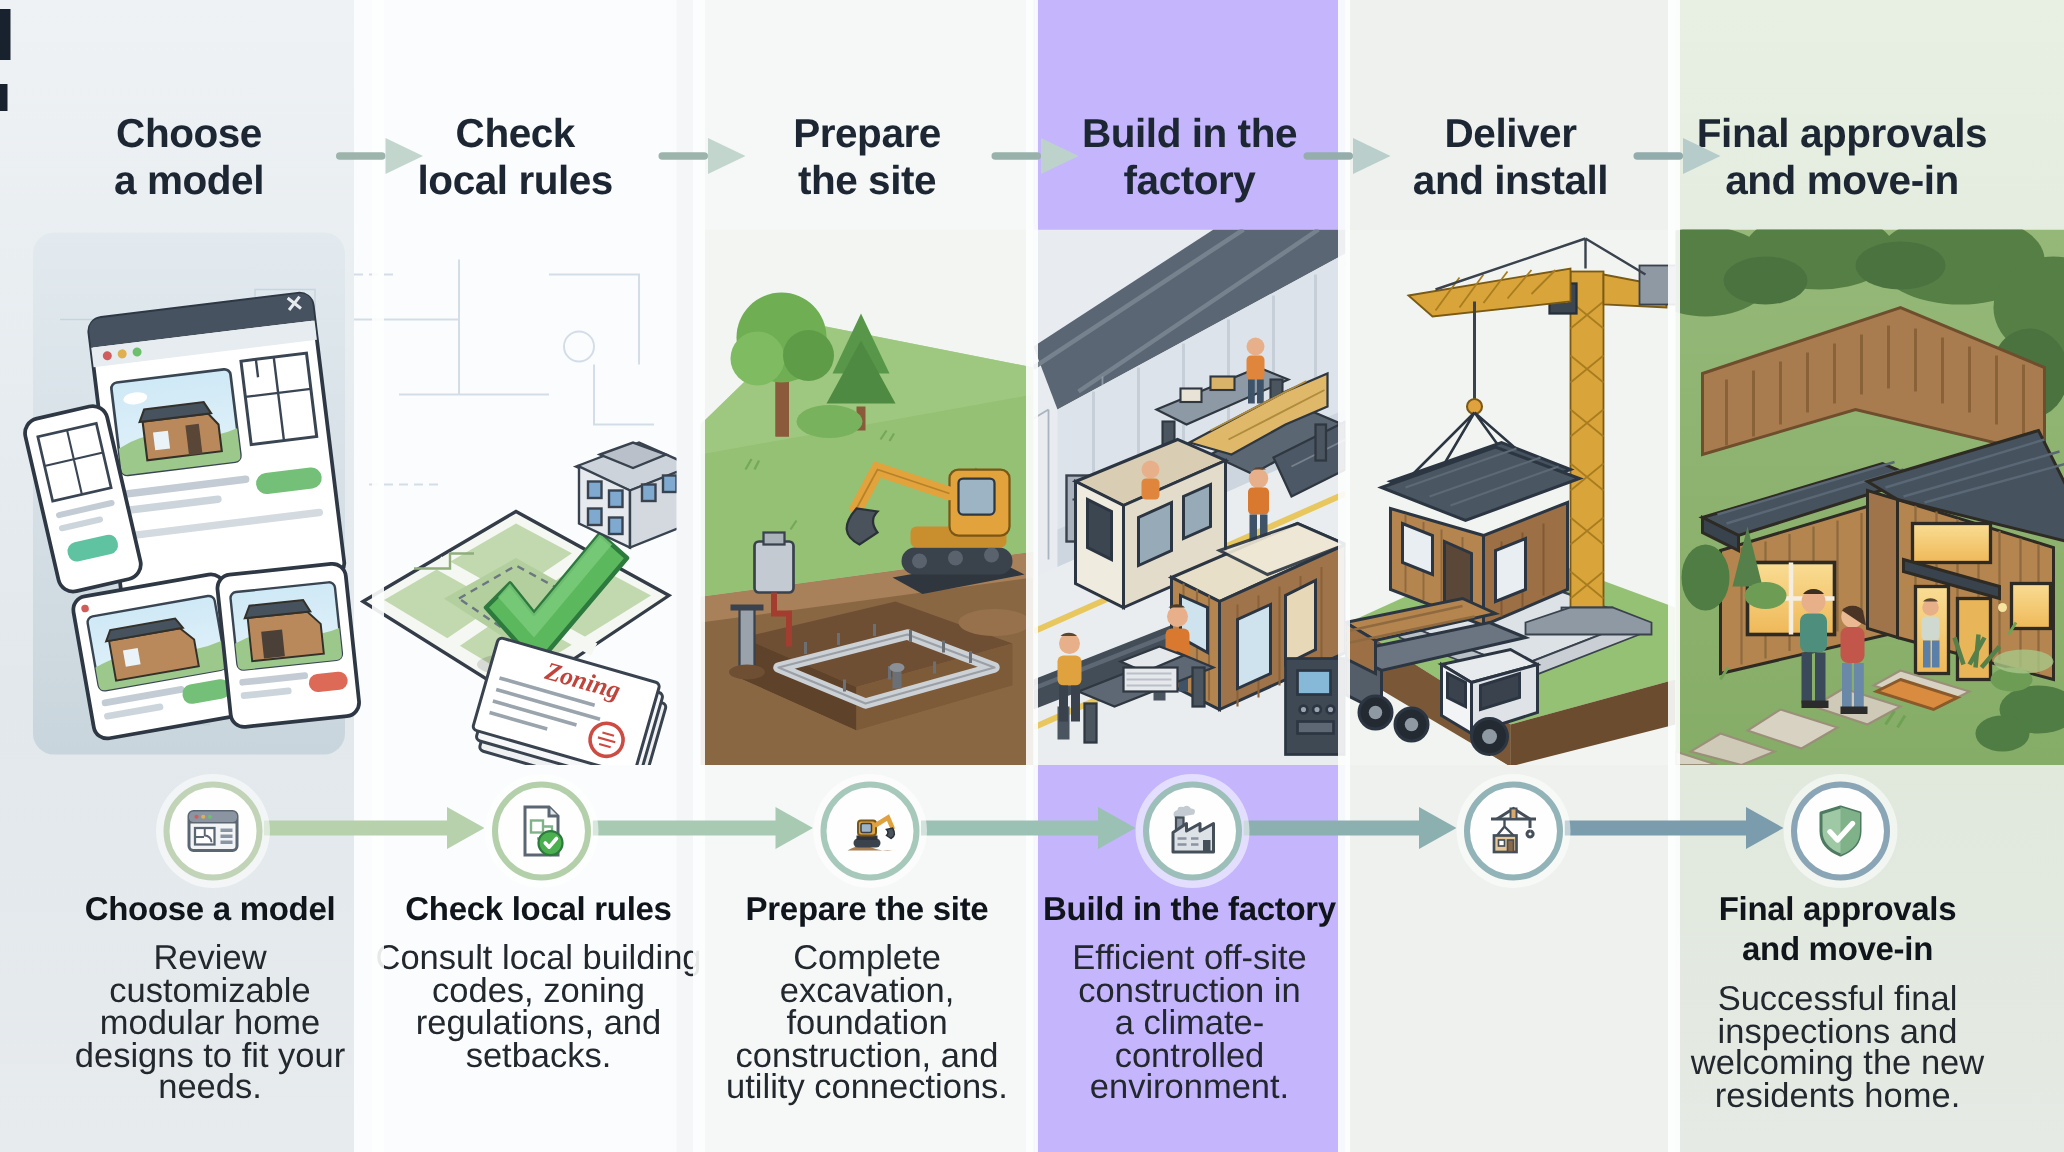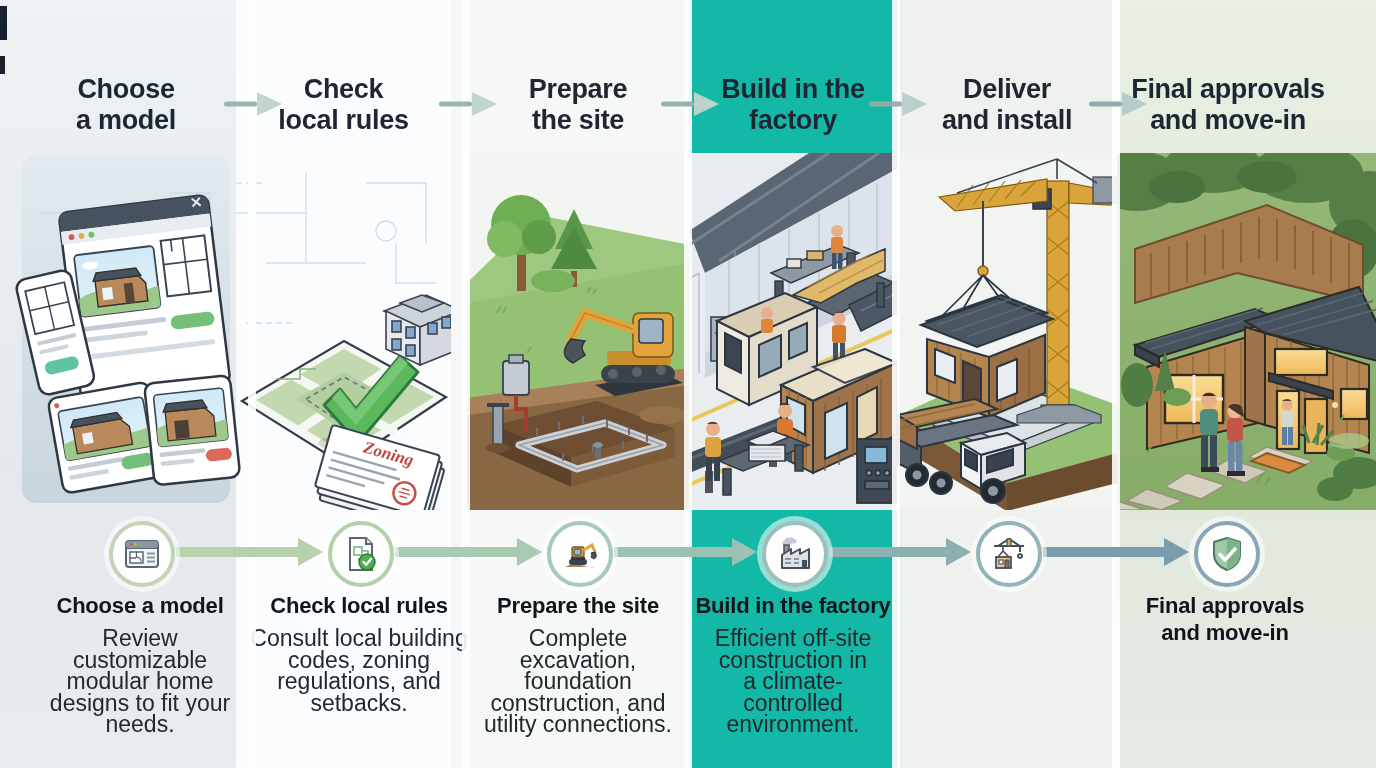--- a/index.html
+++ b/index.html
@@ -4,21 +4,21 @@
 <style>
   html,body{margin:0;padding:0;background:#ffffff;}
   #canvas{
     position:relative;width:1376px;height:768px;overflow:hidden;
     font-family:"Liberation Sans",sans-serif;background:#f4f6f7;
   }
   .col{position:absolute;top:0;bottom:0;}
   #col1{left:0;width:252px;background:linear-gradient(180deg,#eef2f5 0%,#e2e8ec 60%,#e7ebee 100%);}
   #col2{left:236px;width:215px;background:#fbfcfd;}
   #col3{left:467px;width:222px;background:#f5f8f6;}
-  #col4{left:689px;width:208px;background:#14b8a6;}
+  #col4{left:689px;width:208px;background:#c4b5fd;}
   #col5{left:897px;width:220px;background:#eef1ee;}
   #col6{left:1117px;width:259px;background:linear-gradient(180deg,#e8efe3 0%,#dfe8da 55%,#e5eae4 100%);}
   .divider{position:absolute;top:0;bottom:0;width:8px;background:rgba(253,254,254,.9);z-index:30;}
   .hdr{
     position:absolute;top:74px;left:0;right:0;text-align:center;z-index:20;
     font-weight:bold;font-size:27px;line-height:31px;color:#1d2633;letter-spacing:-.3px;
   }
   #col6 .hdr{right:37px;}
   .art{position:absolute;top:153px;left:0;right:0;height:357px;z-index:5;}
   .art svg{width:100%;height:100%;display:block;}
@@ -701,18 +701,19 @@
   <div class="text-block" style="left:468px;width:220px">
     <div class="step-title">Prepare the site</div>
     <div class="step-desc" style="max-width:212px">Complete excavation, foundation construction, and utility connections.</div>
   </div>
   <div class="text-block" style="left:691px;width:204px">
     <div class="step-title">Build in the factory</div>
     <div class="step-desc" style="max-width:160px">Efficient off-site construction in a climate-controlled environment.</div>
   </div>
   <div class="text-block" style="left:1117px;width:216px">
     <div class="step-title" style="max-width:190px;margin:0 auto">Final approvals and move-in</div>
+    <div class="step-desc" style="max-width:210px">Successful final inspections and welcoming the new residents home.</div>
   </div>
 
   <div class="edge-artifact" style="top:6px;width:7px;height:34px"></div>
   <div class="edge-artifact" style="top:56px;width:5px;height:18px"></div>
 
 </div>
 
 </body></html>

